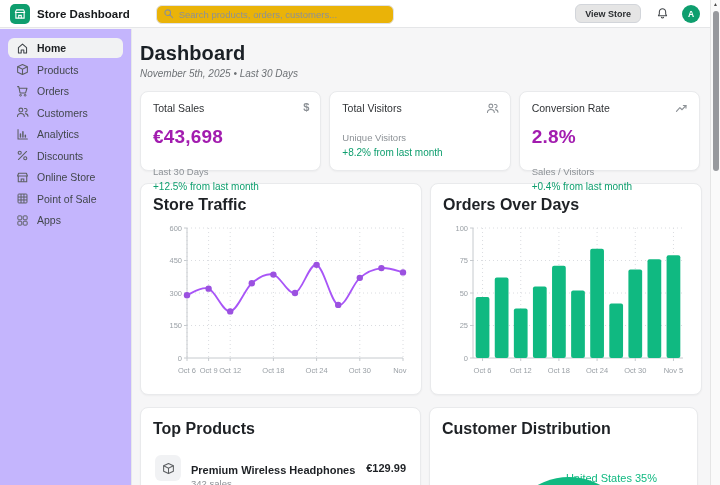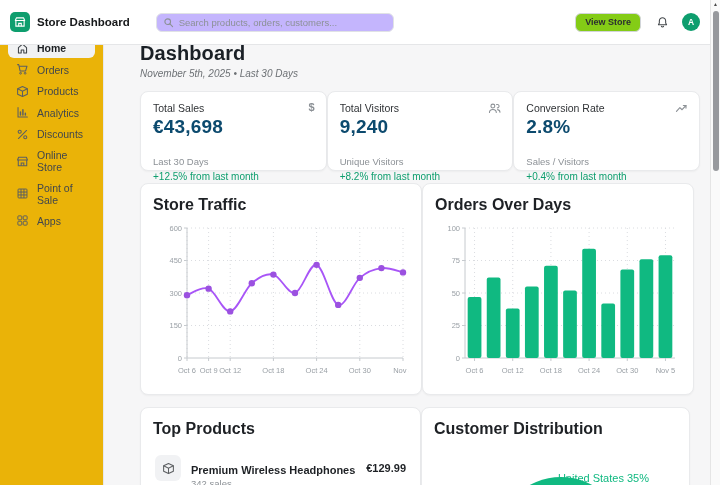--- a/index.html
+++ b/index.html
@@ -1,61 +1,61 @@
 <!DOCTYPE html>
 <html><head>
 <meta charset="utf-8">
 <style>
   * { margin:0; padding:0; box-sizing:border-box; }
   html,body { width:720px; height:485px; overflow:hidden; }
   body { font-family:"Liberation Sans", sans-serif; background:#f6f6f7; position:relative; color:#202223; }
 
   
-  .topbar { position:absolute; top:0; left:0; right:10px; height:45px; background:#fff;
+  .topbar { position:absolute; top:0; left:0; right:10px; height:28px; background:#fff;
             border-bottom:1px solid #e5e6e8; display:flex; align-items:center; padding:0 10px; z-index:5; }
   .logo { width:20px; height:20px; border-radius:5px; background:#0e9e6e; display:flex; align-items:center; justify-content:center; flex:none; cursor:pointer; }
   .app-title { margin-left:7px; font-size:11.5px; font-weight:700; color:#16181a; }
   .searchwrap { position:relative; margin-left:26px; }
   .searchwrap svg { position:absolute; left:7px; top:4.5px; }
-  .search { width:238px; height:19px; border:1px solid #e0e2e5; border-radius:6px; background:#c4b5fd;
+  .search { width:238px; height:19px; border:1px solid #e0e2e5; border-radius:6px; background:#eab308;
             font-size:9.5px; padding:0 8px 0 22px; color:#303336; outline:none; font-family:inherit; }
   .search::placeholder { color:#8c9196; }
   .tb-spacer { flex:1; }
-  .view-store { height:19px; padding:0 9px; font-size:9px; font-weight:600; color:#2b2e31; background:#84cc16;
+  .view-store { height:19px; padding:0 9px; font-size:9px; font-weight:600; color:#2b2e31; background:#e5e5e5;
                 border:1px solid #d2d5da; border-radius:6px; cursor:pointer; font-family:inherit; }
   .bell { margin-left:15px; cursor:pointer; display:flex; }
   .avatar { margin-left:13px; width:18px; height:18px; border-radius:50%; background:#0e9e6e; color:#fff;
             font-size:8.5px; font-weight:700; display:flex; align-items:center; justify-content:center; cursor:pointer; }
 
   
   .scrollbar { position:absolute; top:0; right:0; width:10px; height:485px; background:#fafafa; border-left:1px solid #e5e5e5; z-index:6; }
   .sb-arrow { font-size:5px; color:#4a4a4a; text-align:center; line-height:9px; height:9px; }
   .sb-thumb { position:absolute; top:11px; left:2px; width:6px; height:160px; background:#97999d; border-radius:3px; cursor:pointer; }
 
   
-  .sidebar { position:absolute; top:29px; left:0; width:104px; bottom:0; background:#eab308; border-right:1px solid #e7e8ea; padding-top:9px; }
+  .sidebar { position:absolute; top:29px; left:0; width:132px; bottom:0; background:#c4b5fd; border-right:1px solid #e7e8ea; padding-top:9px; }
   .nav-item { display:flex; align-items:center; gap:8px; padding:3.5px 8px; margin:0 8px 1.5px; border-radius:6px;
               font-size:10.5px; color:#42474c; cursor:pointer; }
   .nav-item svg { flex:none; }
   .nav-item.active { background:#f1f2f3; color:#1d2023; font-weight:600; }
 
   
   .main { position:absolute; top:29px; left:116px; right:10px; bottom:0; padding:13px 10px 0 24px; overflow:hidden; }
   .page-title { font-size:20px; font-weight:700; color:#1a2026; letter-spacing:.1px; }
   .page-sub { font-size:10px; color:#6d7175; margin-top:3px;font-style:italic; }
 
-  .row { display:flex; gap:0; margin-top:12px; }
+  .row { display:flex; gap:8px; margin-top:12px; }
   .card { background:#fff; border:1px solid #e9eaec; border-radius:8px; box-shadow:0 1px 2px rgba(0,0,0,.04); }
 
   
   .stat { flex:1; position:relative; padding:10px 12px; height:80px; }
   .stat-label { font-size:10.5px; color:#303336; }
   .stat-icon { position:absolute; right:11px; top:9px; color:#8c9196; }
   .stat-icon.dollar { font-size:11px; font-weight:600; }
-  .stat-value { font-size:19px; font-weight:700; color:#0c4a6e; margin-top:2px; letter-spacing:.2px; }
+  .stat-value { font-size:19px; font-weight:700; color:#a21caf; margin-top:12px; letter-spacing:.2px; }
   .stat-sub { font-size:9.5px; color:#8c9196; margin-top:18px; }
   .stat-delta { font-size:10px; color:#0e9e6e; margin-top:4px; }
 
   
   .chart-card { padding:12px; height:212px; }
   .chart-card.left, .bottom-card.left { flex:0 0 281px; }
   .chart-card.right, .bottom-card.right { flex:0 0 269px; }
   .card-title { font-size:16px; font-weight:600; color:#1e2125; }
   .chart-card svg.plot { margin-top:6px; display:block; }
 
@@ -104,32 +104,41 @@
 
 <div class="sidebar">
   <div class="nav-item active">
     <svg width="13" height="13" viewBox="0 0 16 16">
         <path d="M3 13.5 V7 L8 2.5 L13 7 V13.5 H9.6 V9.8 H6.4 V13.5 Z" fill="none" stroke="#3f4449" stroke-width="1.3" stroke-linejoin="round"></path>
       </svg>
     <span>Home</span>
   </div>
   <div class="nav-item">
     <svg width="13" height="13" viewBox="0 0 16 16">
+        <path d="M8 1.8 L14 4.7 V11.3 L8 14.2 L2 11.3 V4.7 Z" fill="none" stroke="#5c5f62" stroke-width="1.3" stroke-linejoin="round"></path>
+        <path d="M2 4.7 L8 7.6 L14 4.7 M8 7.6 V14.2" fill="none" stroke="#5c5f62" stroke-width="1.3"></path>
+      </svg>
+    <span>Products</span>
+  </div>
+  <div class="nav-item">
+    <svg width="13" height="13" viewBox="0 0 16 16">
         <path d="M1.5 2 H3.4 L5 9.8 H11.8 L13.5 4 H4" fill="none" stroke="#5c5f62" stroke-width="1.3" stroke-linejoin="round"></path>
         <circle cx="5.6" cy="12.6" r="1.1" fill="none" stroke="#5c5f62" stroke-width="1.2"></circle>
         <circle cx="11.2" cy="12.6" r="1.1" fill="none" stroke="#5c5f62" stroke-width="1.2"></circle>
       </svg>
     <span>Orders</span>
   </div>
   <div class="nav-item">
     <svg width="13" height="13" viewBox="0 0 16 16">
-        <path d="M8 1.8 L14 4.7 V11.3 L8 14.2 L2 11.3 V4.7 Z" fill="none" stroke="#5c5f62" stroke-width="1.3" stroke-linejoin="round"></path>
-        <path d="M2 4.7 L8 7.6 L14 4.7 M8 7.6 V14.2" fill="none" stroke="#5c5f62" stroke-width="1.3"></path>
-      </svg>
-    <span>Products</span>
+        <circle cx="6" cy="5" r="2.4" fill="none" stroke="#5c5f62" stroke-width="1.3"></circle>
+        <path d="M1.8 13 c0-2.4 1.9-3.8 4.2-3.8 s4.2 1.4 4.2 3.8" fill="none" stroke="#5c5f62" stroke-width="1.3" stroke-linecap="round"></path>
+        <path d="M10.6 3.2 a2.1 2.1 0 1 1 .9 4" fill="none" stroke="#5c5f62" stroke-width="1.3" stroke-linecap="round"></path>
+        <path d="M11.8 9.4 c1.8.3 2.9 1.6 2.9 3.3" fill="none" stroke="#5c5f62" stroke-width="1.3" stroke-linecap="round"></path>
+      </svg>
+    <span>Customers</span>
   </div>
   <div class="nav-item">
     <svg width="13" height="13" viewBox="0 0 16 16">
         <path d="M2.5 2 V13.5 H14" fill="none" stroke="#5c5f62" stroke-width="1.3" stroke-linecap="round"></path>
         <path d="M5.5 11 V7.5 M8.5 11 V4.5 M11.5 11 V9" stroke="#5c5f62" stroke-width="1.8" stroke-linecap="round"></path>
       </svg>
     <span>Analytics</span>
   </div>
   <div class="nav-item">
     <svg width="13" height="13" viewBox="0 0 16 16">
@@ -180,21 +189,20 @@
     <div class="card stat">
       <div class="stat-label">Total Visitors</div>
       <div class="stat-icon">
         <svg width="13" height="13" viewBox="0 0 16 16">
             <circle cx="6" cy="5" r="2.4" fill="none" stroke="#8c9196" stroke-width="1.3"></circle>
             <path d="M1.8 13 c0-2.4 1.9-3.8 4.2-3.8 s4.2 1.4 4.2 3.8" fill="none" stroke="#8c9196" stroke-width="1.3" stroke-linecap="round"></path>
             <path d="M10.6 3.2 a2.1 2.1 0 1 1 .9 4" fill="none" stroke="#8c9196" stroke-width="1.3" stroke-linecap="round"></path>
             <path d="M11.8 9.4 c1.8.3 2.9 1.6 2.9 3.3" fill="none" stroke="#8c9196" stroke-width="1.3" stroke-linecap="round"></path>
           </svg>
       </div>
-      <div class="stat-value">9,240</div>
       <div class="stat-sub">Unique Visitors</div>
       <div class="stat-delta">+8.2% from last month</div>
     </div>
     <div class="card stat">
       <div class="stat-label">Conversion Rate</div>
       <div class="stat-icon">
         <svg width="13" height="13" viewBox="0 0 16 16">
             <path d="M1.8 11.5 L6 7 L8.7 9.5 L13.5 4.3" fill="none" stroke="#8c9196" stroke-width="1.4" stroke-linecap="round" stroke-linejoin="round"></path>
             <path d="M10.3 4.3 H13.5 V7.5" fill="none" stroke="#8c9196" stroke-width="1.4" stroke-linecap="round" stroke-linejoin="round"></path>
           </svg>

